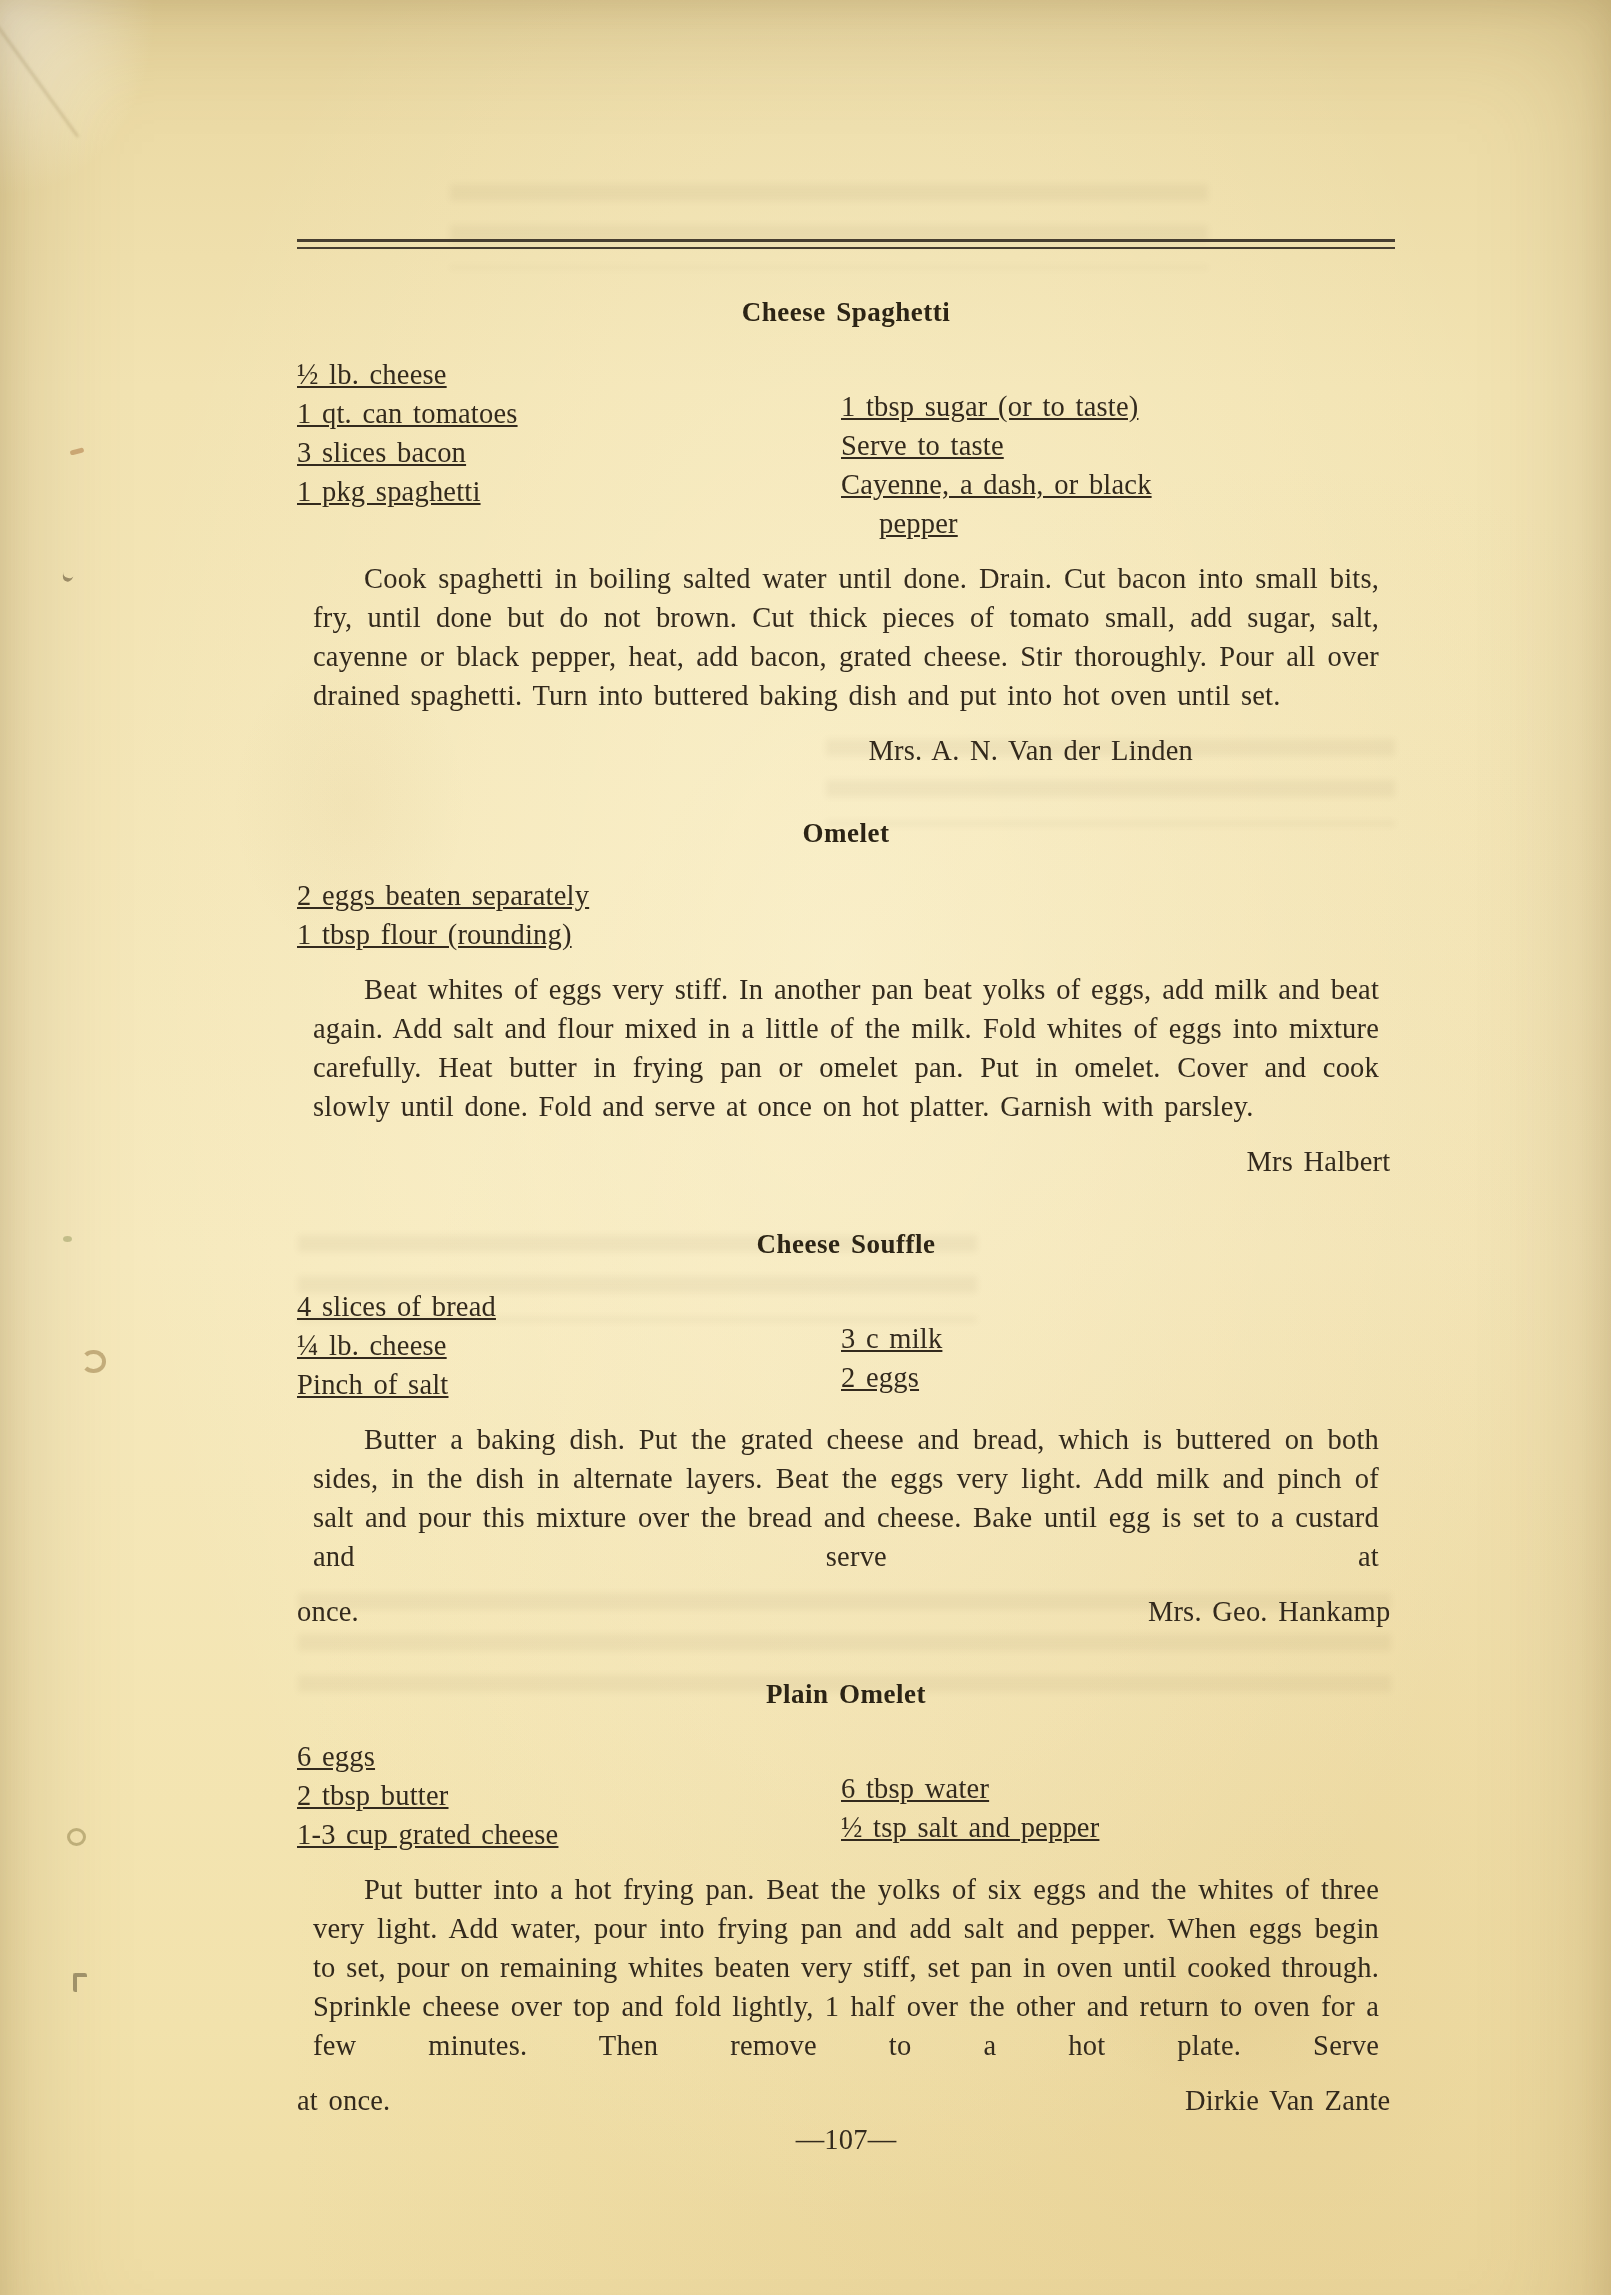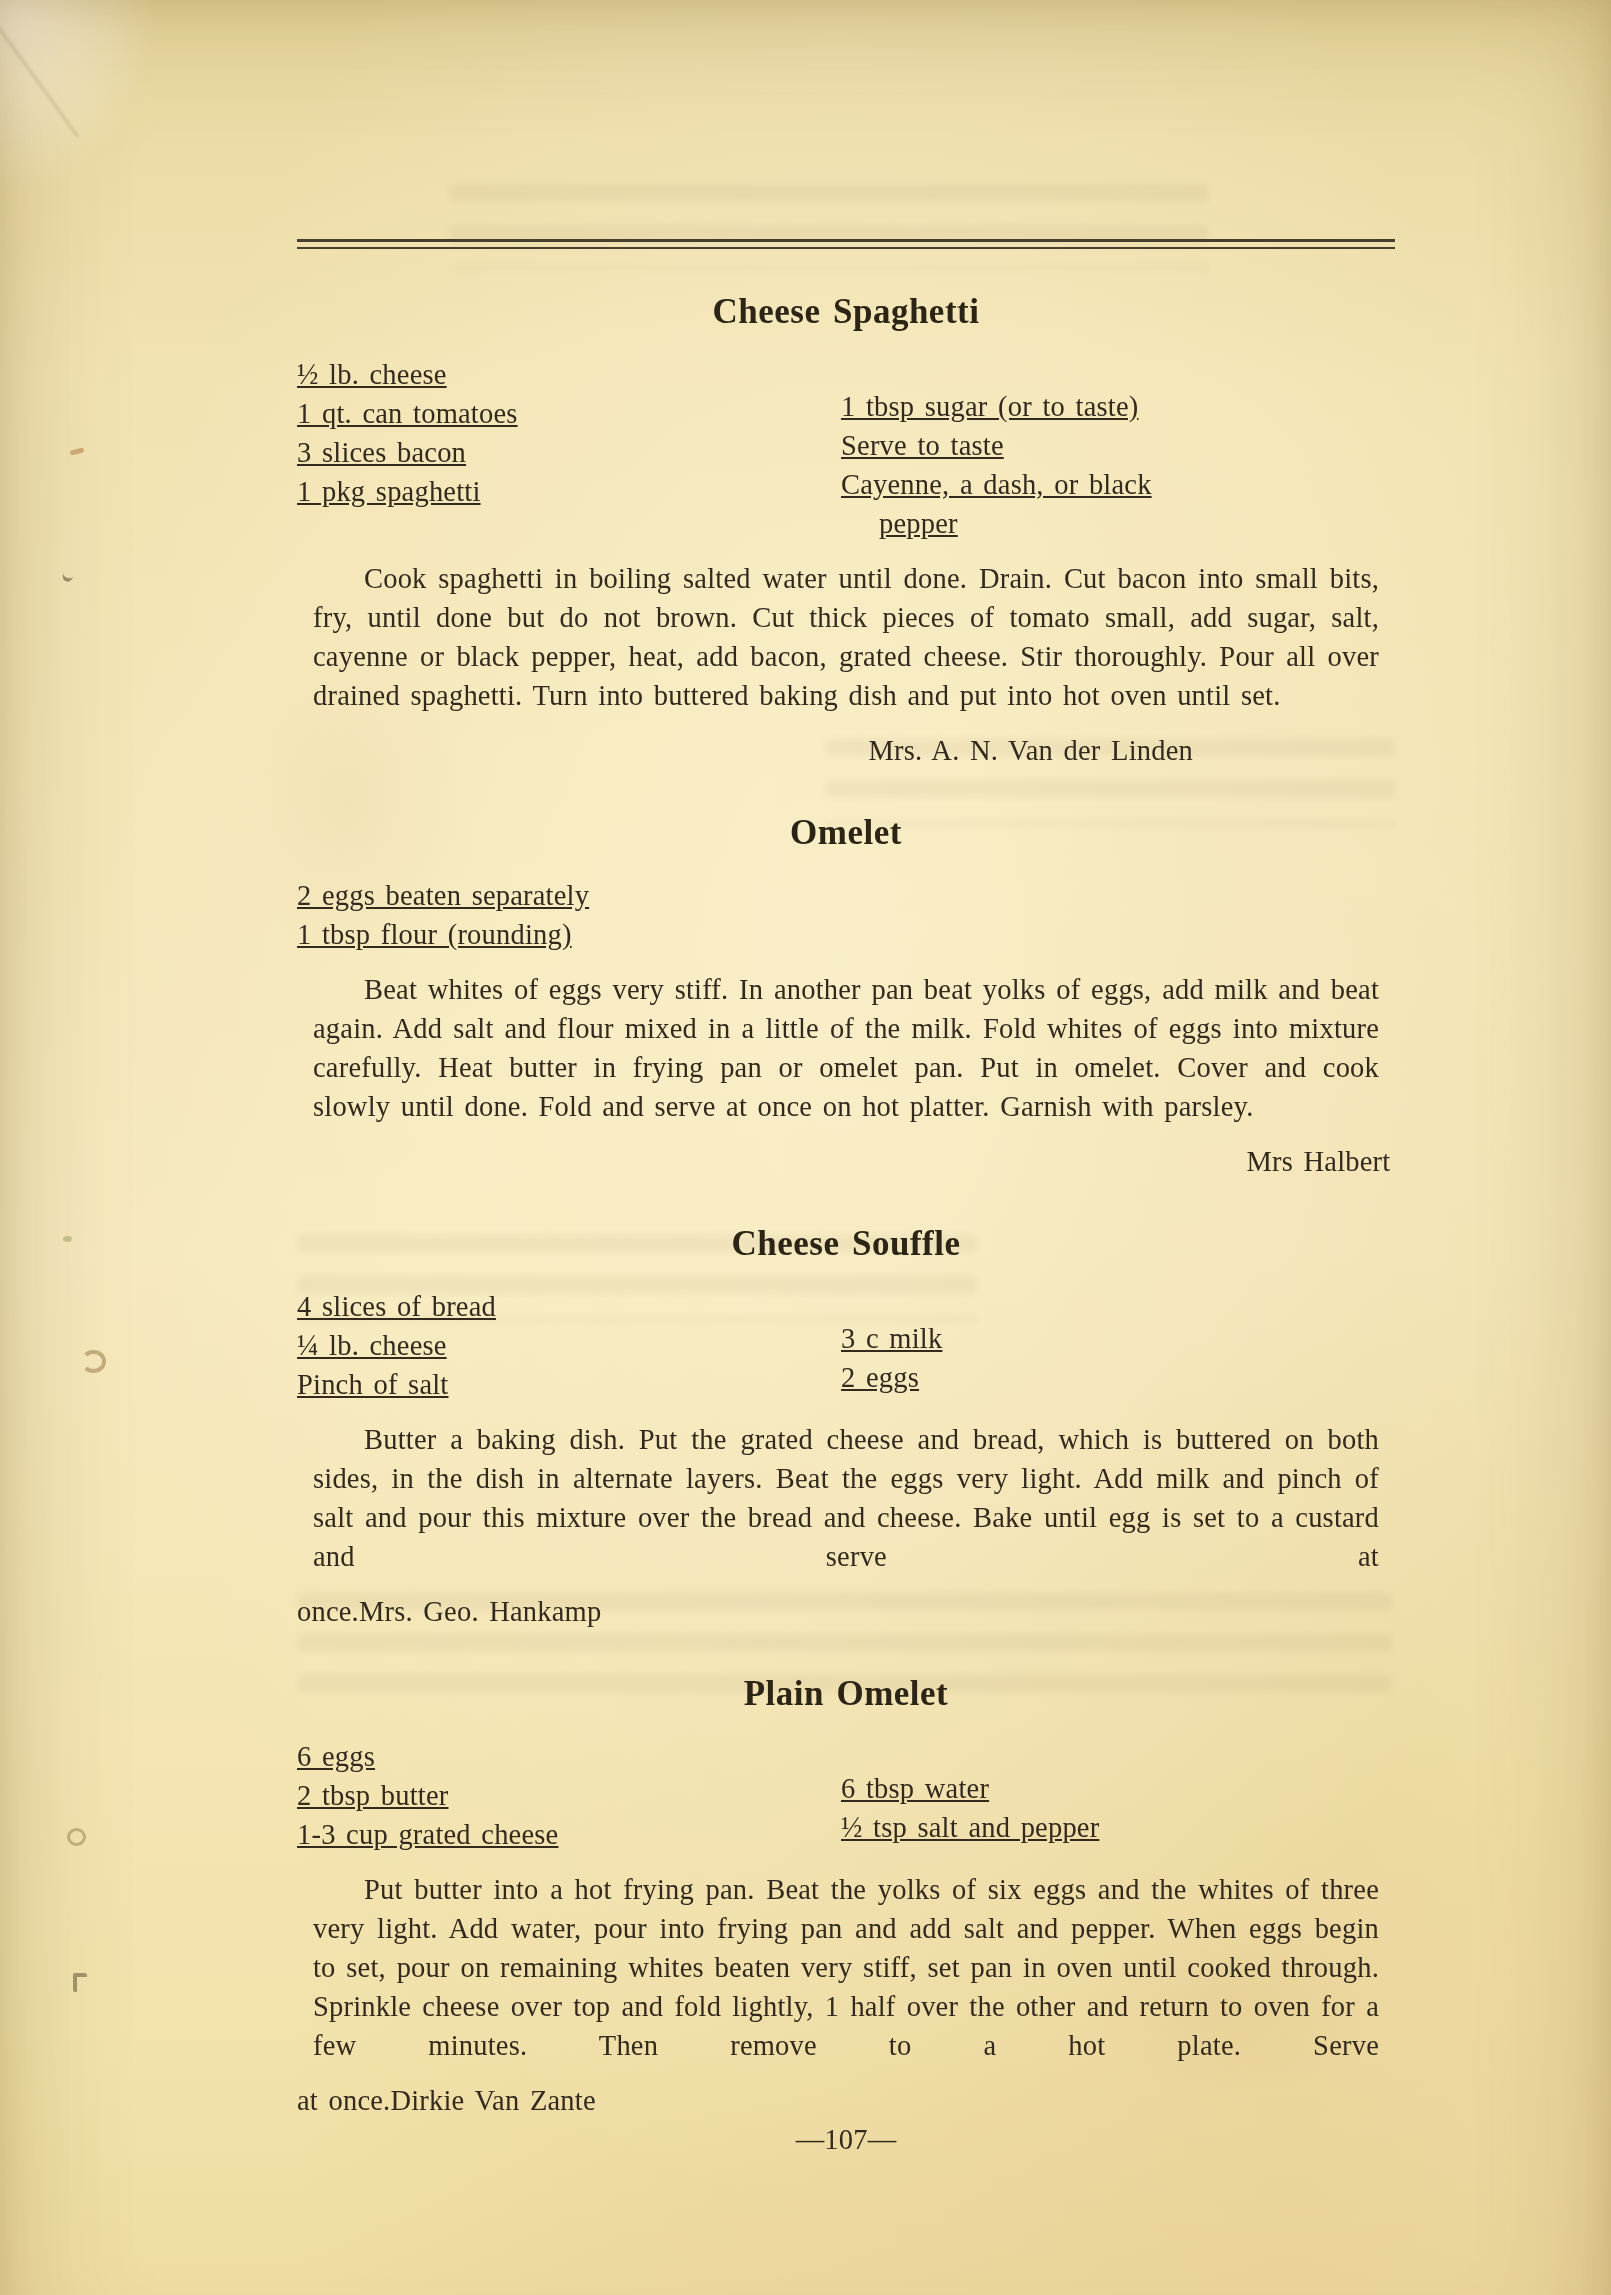--- a/index.html
+++ b/index.html
@@ -57,34 +57,34 @@
     position: absolute; left: 297px; top: 239px; width: 1098px;
     font-size: 28.5px; line-height: 39px; word-spacing: 3.2px; letter-spacing: 0.2px;
   }
   .rule {
     height: 5px;
     border-top: 3.7px solid #473e30;
     border-bottom: 2.3px solid #473e30;
     margin-bottom: 3.7px;
   }
   .title {
-    font-size: 35px; line-height: 42px; font-weight: bold; text-align: center;
+    font-size: 27px; line-height: 42px; font-weight: bold; text-align: center;
     margin: 42px 0 22px; color: #2c2415; letter-spacing: 0.5px;
   }
   .ingredients { display: flex; }
   .col.left  { flex: 0 0 544px; }
   .col.right { flex: 1 1 auto; margin-top: 32px; }
   .ing { white-space: nowrap; text-decoration: underline; }
   .ing.cont { padding-left: 38px; }
   .body { margin: 16px; text-align: justify; text-indent: 51px; }
   .body.cont-para { text-align-last: justify; }
   .attr { text-align: right; }
   .attr.attr-offset { padding-right: 202px; }
   .attr.attr-flush  { padding-right: 4.6px; }
-  .lastline { display: flex; justify-content: flex-start; }
+  .lastline { display: flex; justify-content: space-between; }
   .lastline .attr-inline { padding-right: 4.6px; }
   .pageno { text-align: center; font-size: 28.5px; }
 </style>
 </head>
 <body>
 
 <div class="page">
 
   <div class="corner-light"></div>
   <div class="crease"></div>

